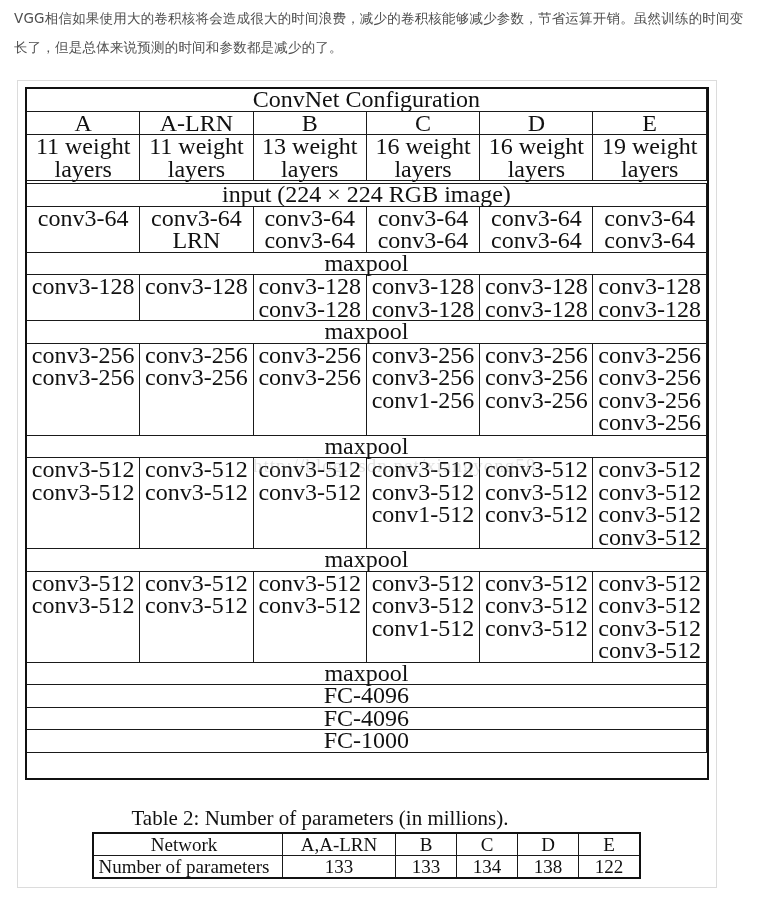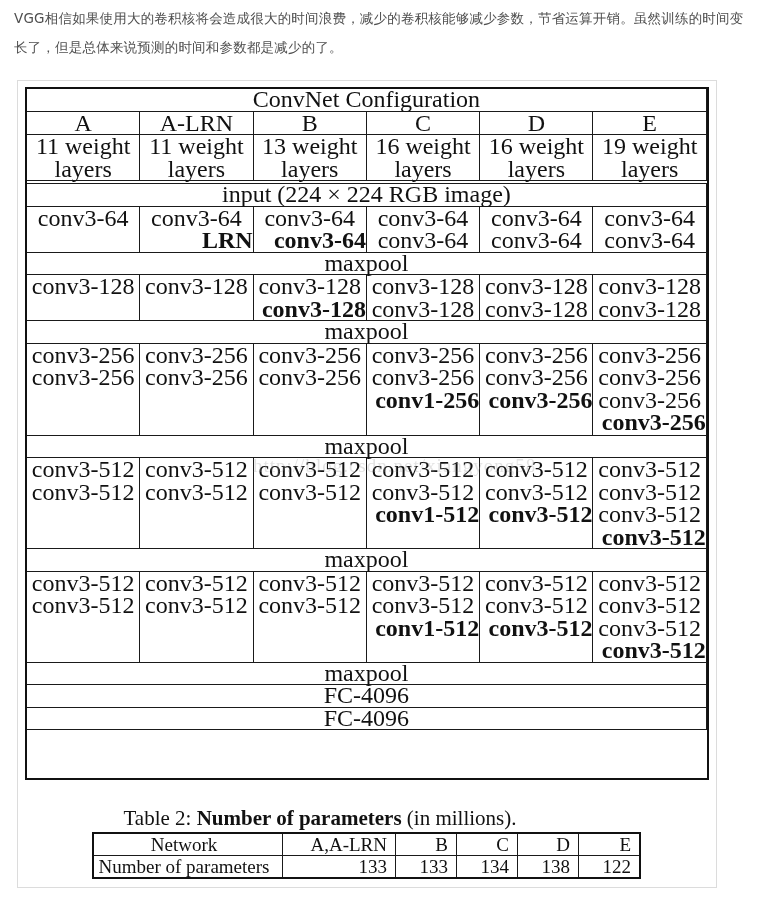--- a/index.html
+++ b/index.html
@@ -4,27 +4,27 @@
 <style>
   html, body { margin:0; padding:0; background:#ffffff; }
   body { width:762px; height:901px; position:relative; overflow:hidden; }
   .intro { position:absolute; left:14px; top:4px; width:740px; font-family:"DejaVu Sans", sans-serif; font-size:13.5px; line-height:29px; color:#4f4f4f; letter-spacing:0.2px; }
   .frame { position:absolute; left:17px; top:80px; width:698px; height:806px; border:1px solid #dcdcdc; background:#fff; }
   table.cfg { position:absolute; left:26px; top:88px; width:680px; border-collapse:collapse; table-layout:fixed; font-family:"Liberation Serif", "DejaVu Serif", serif; font-size:24px; color:#111; }
   table.cfg td { border:1.6px solid #1a1a1a; text-align:center; vertical-align:top; padding:0; line-height:22.5px; }
   table.cfg td.full { line-height:21.5px; }
   table.cfg tr.sep td { border-top:4px double #1a1a1a; }
   table.cfg col { width:113.3px; }
-  .b { font-weight:bold;text-align:right; }
+  .b { font-weight:normal; }
   .line { display:block; }
   .outer { position:absolute; left:25px; top:87px; width:680px; height:689px; border:2px solid #111; pointer-events:none; }
   .watermark { position:absolute; left:225px; top:455px; font-family:Liberation Serif, serif; font-size:19px; color:rgba(150,150,150,0.28); letter-spacing:1px; pointer-events:none;padding-left:28px; }
   .caption { position:absolute; left:0; width:640px; top:806px; text-align:center; font-family:"Liberation Serif", "DejaVu Serif", serif; font-size:21px; color:#111; }
   table.params { position:absolute; left:92px; top:832px; border-collapse:collapse; font-family:"Liberation Serif", "DejaVu Serif", serif; font-size:19px; color:#111; border:2px solid #111; }
-  table.params td { border:1.6px solid #1a1a1a; padding:0 8px; line-height:21px; text-align:right; }
+  table.params td { border:1.6px solid #1a1a1a; padding:0 8px; line-height:21px; text-align:center; }
   table.params td.lbl { text-align:center; padding-left:0; width:180px; }
   table.params td.c1 { width:96px; }
   table.params td.cn { width:44px; }
 </style>
 </head>
 <body>
 
 <div class="intro">VGG相信如果使用大的卷积核将会造成很大的时间浪费，减少的卷积核能够减少参数，节省运算开销。虽然训练的时间变长了，但是总体来说预测的时间和参数都是减少的了。</div>
 
 <div class="frame"></div>
@@ -243,20 +243,23 @@
         </td>
       </tr>
       <tr>
         <td colspan="6" class="full">maxpool</td>
       </tr>
       <tr>
         <td colspan="6" class="full">FC-4096</td>
       </tr>
       <tr>
         <td colspan="6" class="full">FC-4096</td>
+      </tr>
+      <tr>
+        <td colspan="6" class="full">FC-1000</td>
       </tr>
     </tbody>
 </table>
 <div class="outer"></div>
 
 <div class="watermark">http://blog.csdn.net/xiangyong58</div>
 
 <div class="caption">
   <span>Table 2: </span><span class="b">Number of parameters</span><span> (in millions).</span>
 </div>

